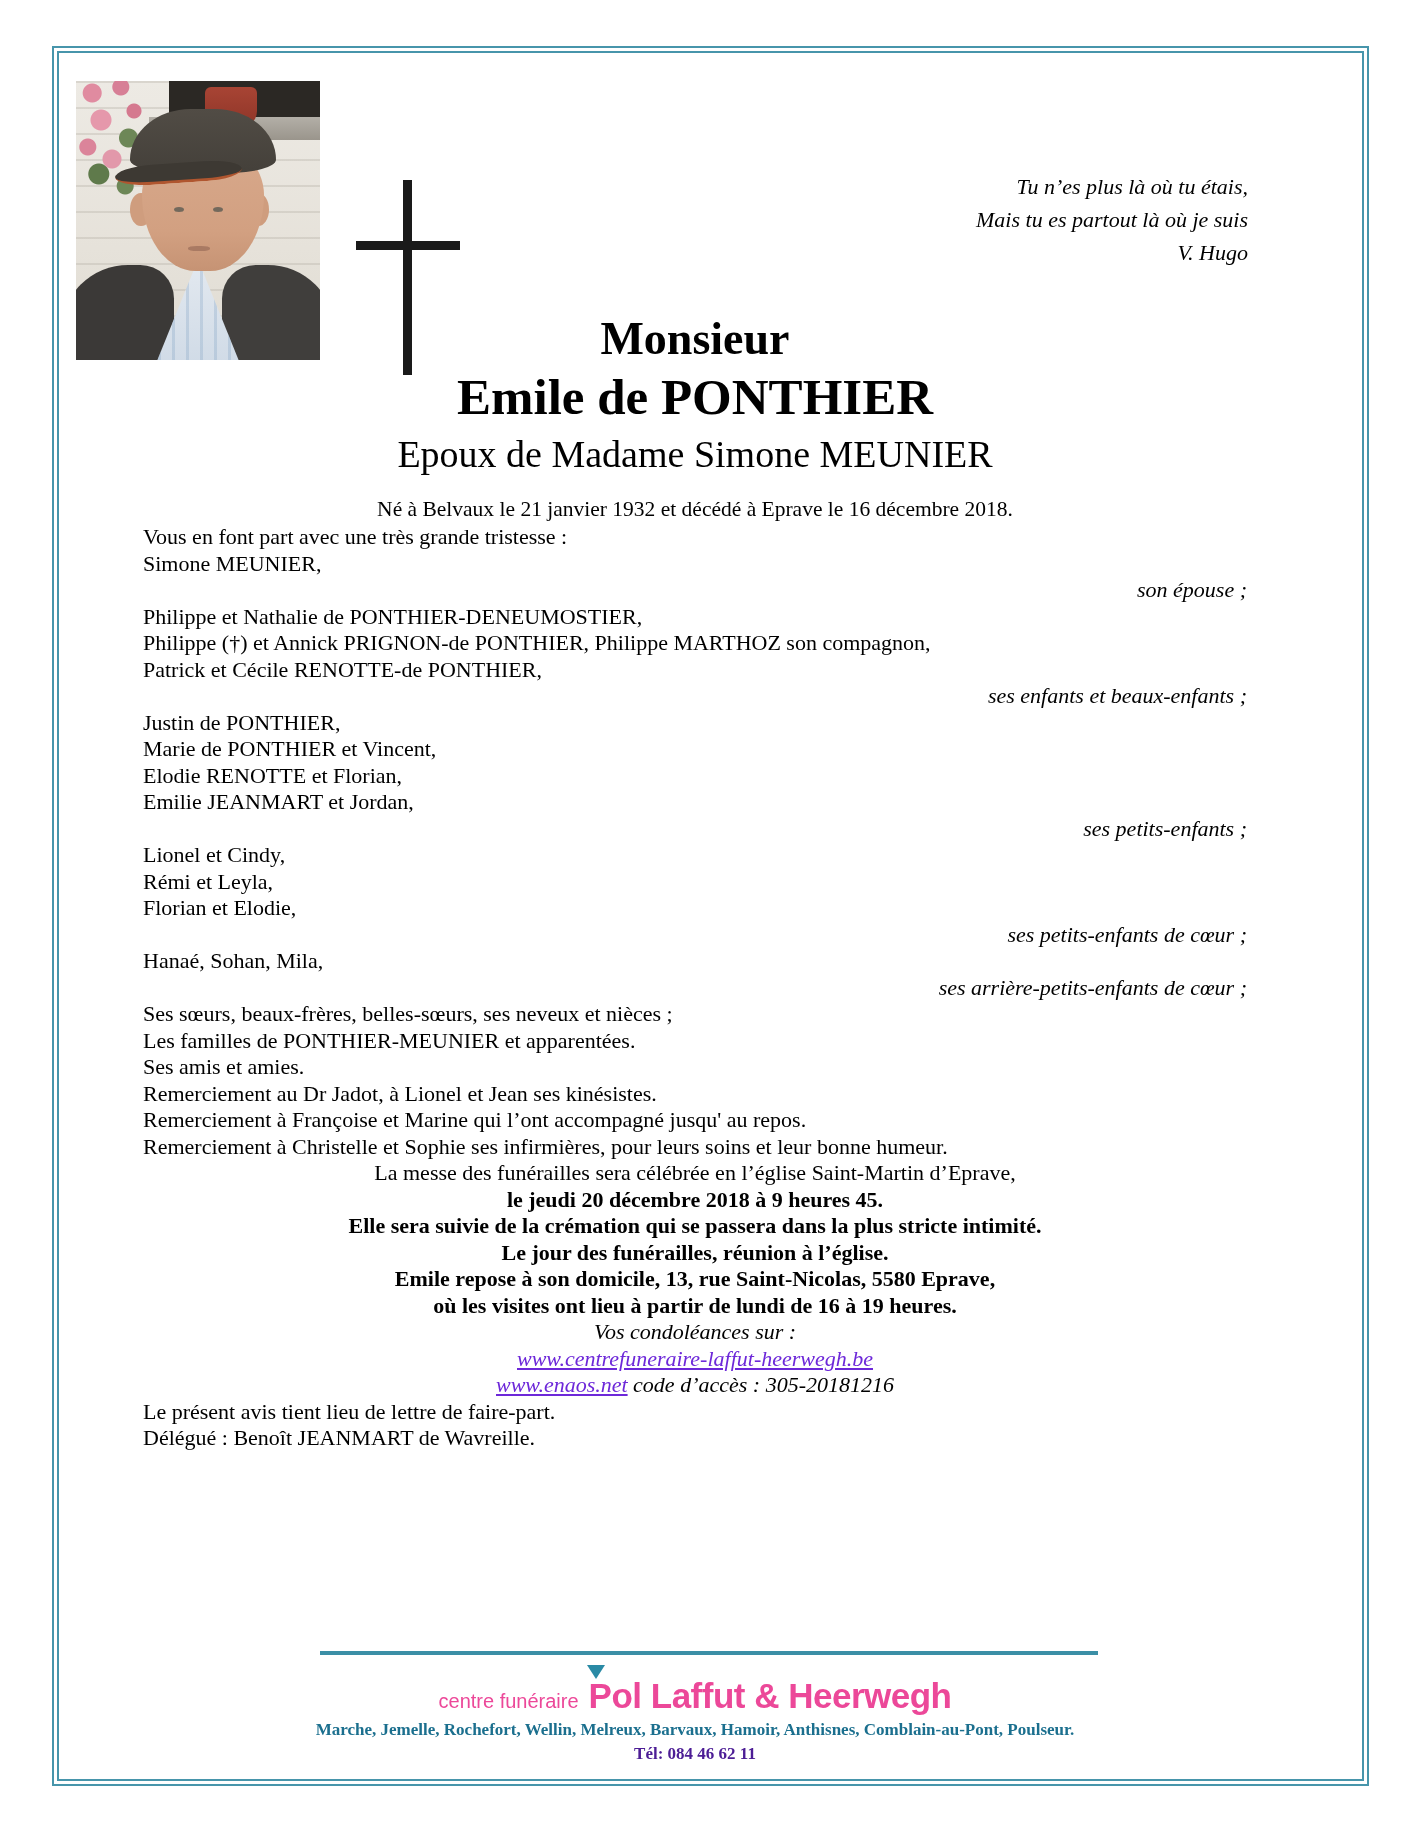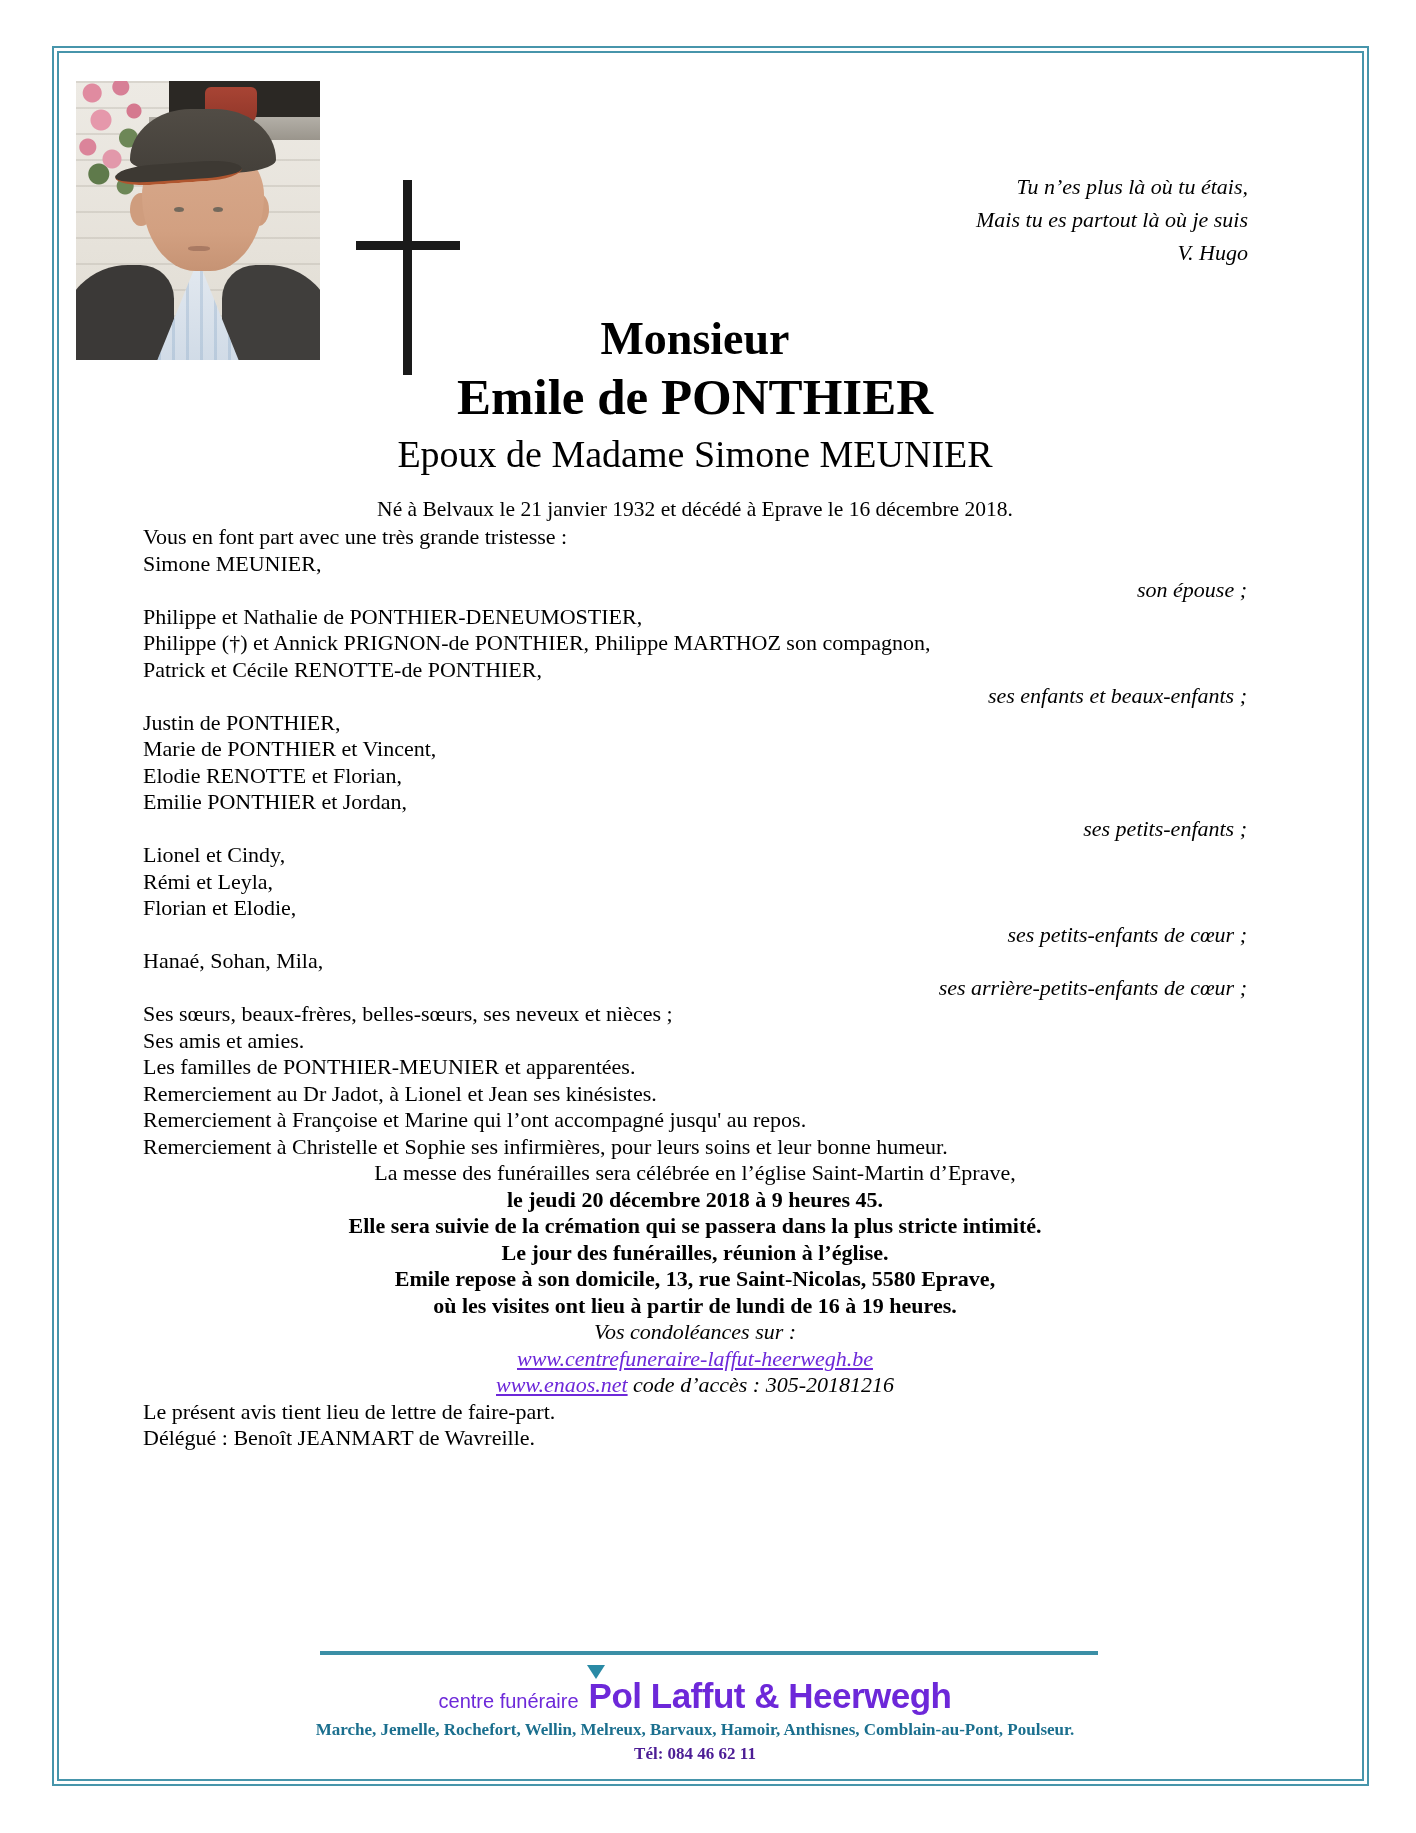--- a/index.html
+++ b/index.html
@@ -84,21 +84,21 @@
   .para { margin-top:13px; }
   .relation { text-align:right; font-style:italic; }
   .center { text-align:center; }
   .b { font-weight:bold; }
   .i { font-style:italic; }
   a.link { color:#6d28d9; text-decoration:underline; font-style:italic; }
 
   
   .f-rule { position:absolute; left:320px; top:1651px; width:778px; height:4px; background:#3b8fa6; }
   .f-brandrow { position:absolute; left:143px; top:1676px; width:1104px; text-align:center;
-    font-family:"Liberation Sans", sans-serif; color:#6d28d9; white-space:nowrap; }
+    font-family:"Liberation Sans", sans-serif; color:#ec4899; white-space:nowrap; }
   .f-small { font-size:20px; vertical-align:baseline; margin-right:10px; }
   .f-big { position:relative; font-size:35px; font-weight:bold; letter-spacing:-0.5px; }
   .f-tri { position:absolute; left:-2px; top:-11px; width:0; height:0;
     border-left:9px solid transparent; border-right:9px solid transparent;
     border-top:14px solid #2a8aa5; }
   .f-towns { position:absolute; left:143px; top:1720px; width:1104px; text-align:center;
     font-size:17px; font-weight:bold; color:#1b6f8e; }
   .f-phone { position:absolute; left:143px; top:1744px; width:1104px; text-align:center;
     font-size:17px; font-weight:bold; color:#4c1d95; }
 </style>
@@ -149,34 +149,34 @@
     <p class="relation">son épouse ;</p>
 
     <p>Philippe et Nathalie de PONTHIER-DENEUMOSTIER,</p>
     <p>Philippe (†) et Annick PRIGNON-de PONTHIER, Philippe MARTHOZ son compagnon,</p>
     <p>Patrick et Cécile RENOTTE-de PONTHIER,</p>
     <p class="relation">ses enfants et beaux-enfants ;</p>
 
     <p>Justin de PONTHIER,</p>
     <p>Marie de PONTHIER et Vincent,</p>
     <p>Elodie RENOTTE et Florian,</p>
-    <p>Emilie PONTHIER et Jordan,</p>
+    <p>Emilie JEANMART et Jordan,</p>
     <p class="relation">ses petits-enfants ;</p>
 
     <p>Lionel et Cindy,</p>
     <p>Rémi et Leyla,</p>
     <p>Florian et Elodie,</p>
     <p class="relation">ses petits-enfants de cœur ;</p>
 
     <p>Hanaé, Sohan, Mila,</p>
     <p class="relation">ses arrière-petits-enfants de cœur ;</p>
 
     <p>Ses sœurs, beaux-frères, belles-sœurs, ses neveux et nièces ;</p>
+    <p class="para">Les familles de PONTHIER-MEUNIER et apparentées.</p>
     <p class="para">Ses amis et amies.</p>
-    <p class="para">Les familles de PONTHIER-MEUNIER et apparentées.</p>
 
     <p class="para">Remerciement au Dr Jadot, à Lionel et Jean ses kinésistes.</p>
     <p>Remerciement à Françoise et Marine qui l’ont accompagné jusqu' au repos.</p>
     <p>Remerciement à Christelle et Sophie ses infirmières, pour leurs soins et leur bonne humeur.</p>
 
     <p class="para center">La messe des funérailles sera célébrée en l’église Saint-Martin d’Eprave,</p>
     <p class="center b">le jeudi 20 décembre 2018 à 9 heures 45.</p>
     <p class="para center b">Elle sera suivie de la crémation qui se passera dans la plus stricte intimité.</p>
     <p class="para center b">Le jour des funérailles, réunion à l’église.</p>
     <p class="para center b">Emile repose à son domicile, 13, rue Saint-Nicolas, 5580 Eprave,</p>

